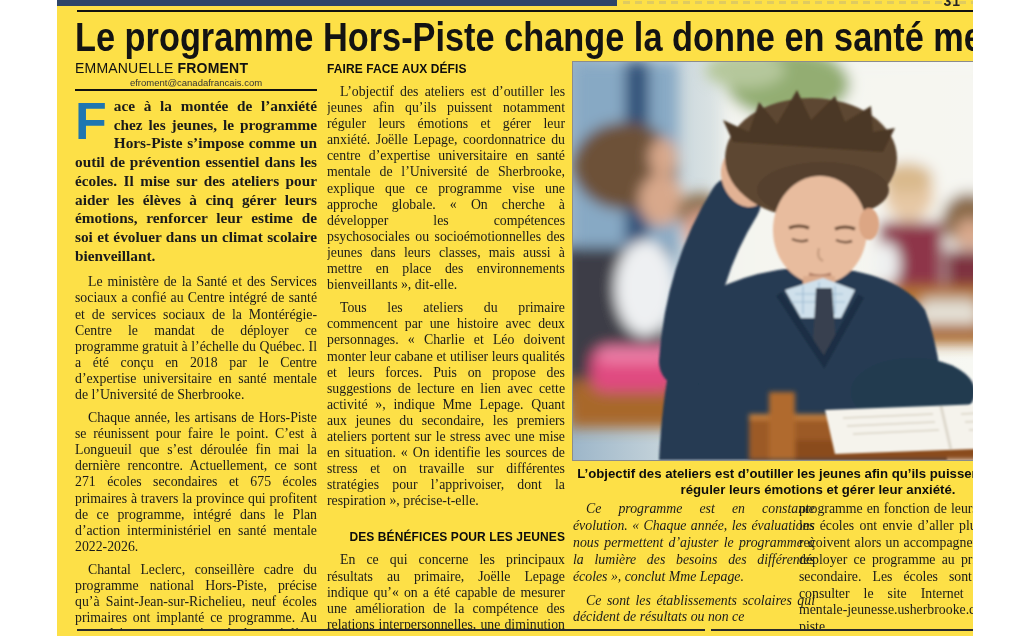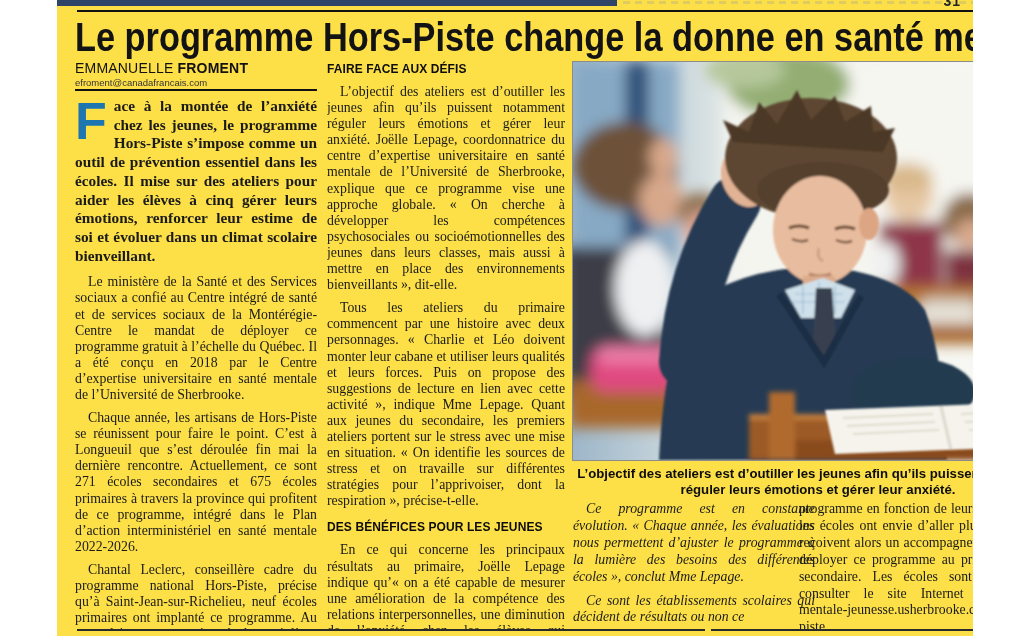--- a/index.html
+++ b/index.html
@@ -22,40 +22,40 @@
   }
   
   .headline-svg { position:absolute; left:18px; top:14px; }
   .headline-svg text {
     font-family:"Liberation Sans",sans-serif; font-weight:bold; fill:#131313;
   }
   
   .byline { position:absolute; left:18px; top:60px; width:242px; font-family:"Liberation Sans",sans-serif; }
   .byline .name { font-size:14px; letter-spacing:.2px; color:#111; }
   .byline .name .last { font-weight:bold; }
-  .byline .email { font-size:9.5px; color:#333; margin-top:1px; }
+  .byline .email { font-size:9.5px; color:#333; margin-top:1px;text-align:center; }
   .byline-rule { position:absolute; left:18px; top:89px; width:242px; height:1.5px; background:#111; }
   
   .col { position:absolute; font-size:13.8px; line-height:16.1px; text-align:justify; }
   .col p { text-indent:13px; margin-bottom:7px; }
   .col p.noindent { text-indent:0; }
   #col1 { left:18px;  top:97px; width:242px; height:532px; overflow:hidden; }
   #col2 { left:270px; top:58px; width:238px; height:572px; overflow:hidden; }
   #col3 { left:516px; top:501px; width:242px; height:128px; overflow:hidden; line-height:16.9px;font-style:italic; }
   #col4 { left:742px; top:501px; width:244px; height:128px; overflow:hidden; line-height:16.9px; overflow-wrap:anywhere; }
   .lead { font-weight:bold; font-size:15.3px; line-height:18.7px; text-indent:0 !important; margin-bottom:9px !important; }
   .dropcap {
     float:left; font-family:"Liberation Sans",sans-serif; font-weight:bold;
     font-size:52px; line-height:42px; margin:3px 7px 0 0;
   }
   .sec-head {
     font-family:"Liberation Sans",sans-serif; font-weight:bold; font-size:12px;
     letter-spacing:.1px; color:#0d0d0d; margin:3px 0 6px 0; text-align:left; line-height:17px;
   }
-  .sec-head.mt { margin-top:10px; }
+  .sec-head.mt { margin-top:20px;text-align:right; }
   
   .photo-frame { position:absolute; left:516px; top:62px; width:488px; height:398px; outline:1px solid #8c8c8c; overflow:hidden; }
   .photo-credit {
     position:absolute; left:1006px; top:336px; height:124px;
     writing-mode:vertical-rl; transform:rotate(180deg);
     font-family:"Liberation Sans",sans-serif; font-size:8.5px; color:#444; white-space:nowrap;
   }
   .photo-caption {
     position:absolute; left:516px; top:466px; width:490px; text-align:center;
     font-family:"Liberation Sans",sans-serif; font-weight:bold; font-size:13.2px;

